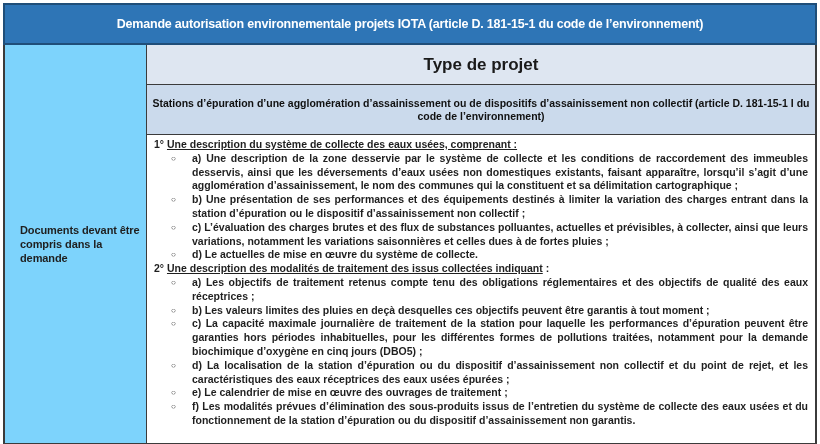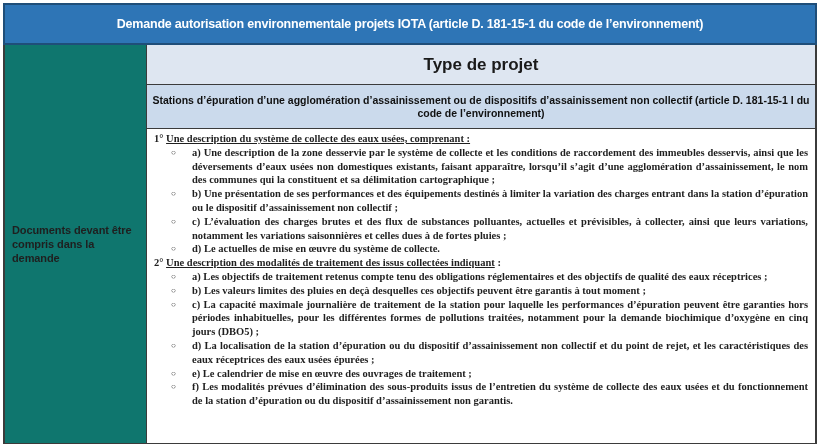--- a/index.html
+++ b/index.html
@@ -22,49 +22,48 @@
     color:#FFFFFF;font-weight:bold;font-size:12.5px;letter-spacing:-0.2px;
     text-align:center;white-space:nowrap;
   }
   
   .table{
     box-sizing:border-box;height:400px;display:flex;
     border:2px solid #3B3B3B;border-top:none;
   }
   .left-cell{
     box-sizing:border-box;width:142px;flex:0 0 142px;
-    background:#0f766e;border-right:1.5px solid #3B3B3B;
+    background:#7dd3fc;border-right:1.5px solid #3B3B3B;
     display:flex;align-items:center;
-    padding:0 2px 0 7px;
+    padding:0 2px 0 15px;
   }
   .left-cell .label{
     font-weight:bold;font-size:11px;line-height:14px;
     letter-spacing:-0.1px;color:#1F1F1F;
   }
   .right-col{flex:1;display:flex;flex-direction:column;min-width:0;}
   .type-row{
     box-sizing:border-box;height:40px;background:#DEE6F1;
     border-bottom:1.5px solid #3B3B3B;
     display:flex;align-items:center;justify-content:center;
   }
   .type-row .label{font-weight:bold;font-size:17px;color:#1A1A1A;}
   .stations-row{
-    box-sizing:border-box;height:44px;background:#CBDAEC;
+    box-sizing:border-box;height:50px;background:#CBDAEC;
     border-bottom:1.5px solid #3B3B3B;
     display:flex;align-items:center;justify-content:flex-start;
     padding:0 4px;
   }
   .stations-row .label{
     font-weight:bold;font-size:10.5px;line-height:13px;
     color:#111;text-align:center;
   }
   .content-row{
     flex:1;background:#fff;overflow:hidden;
     padding:3px 7px 0 7px;
-    font-family:Liberation Serif, serif;
   }
   
   .req{
     font-weight:bold;font-size:10.5px;line-height:13.8px;color:#1F1F1F;
   }
   .sec-heading{text-align:left;}
   .sec-heading .underline{text-decoration:underline;}
   .sub-item{
     position:relative;padding-left:38px;text-align:justify;
   }

